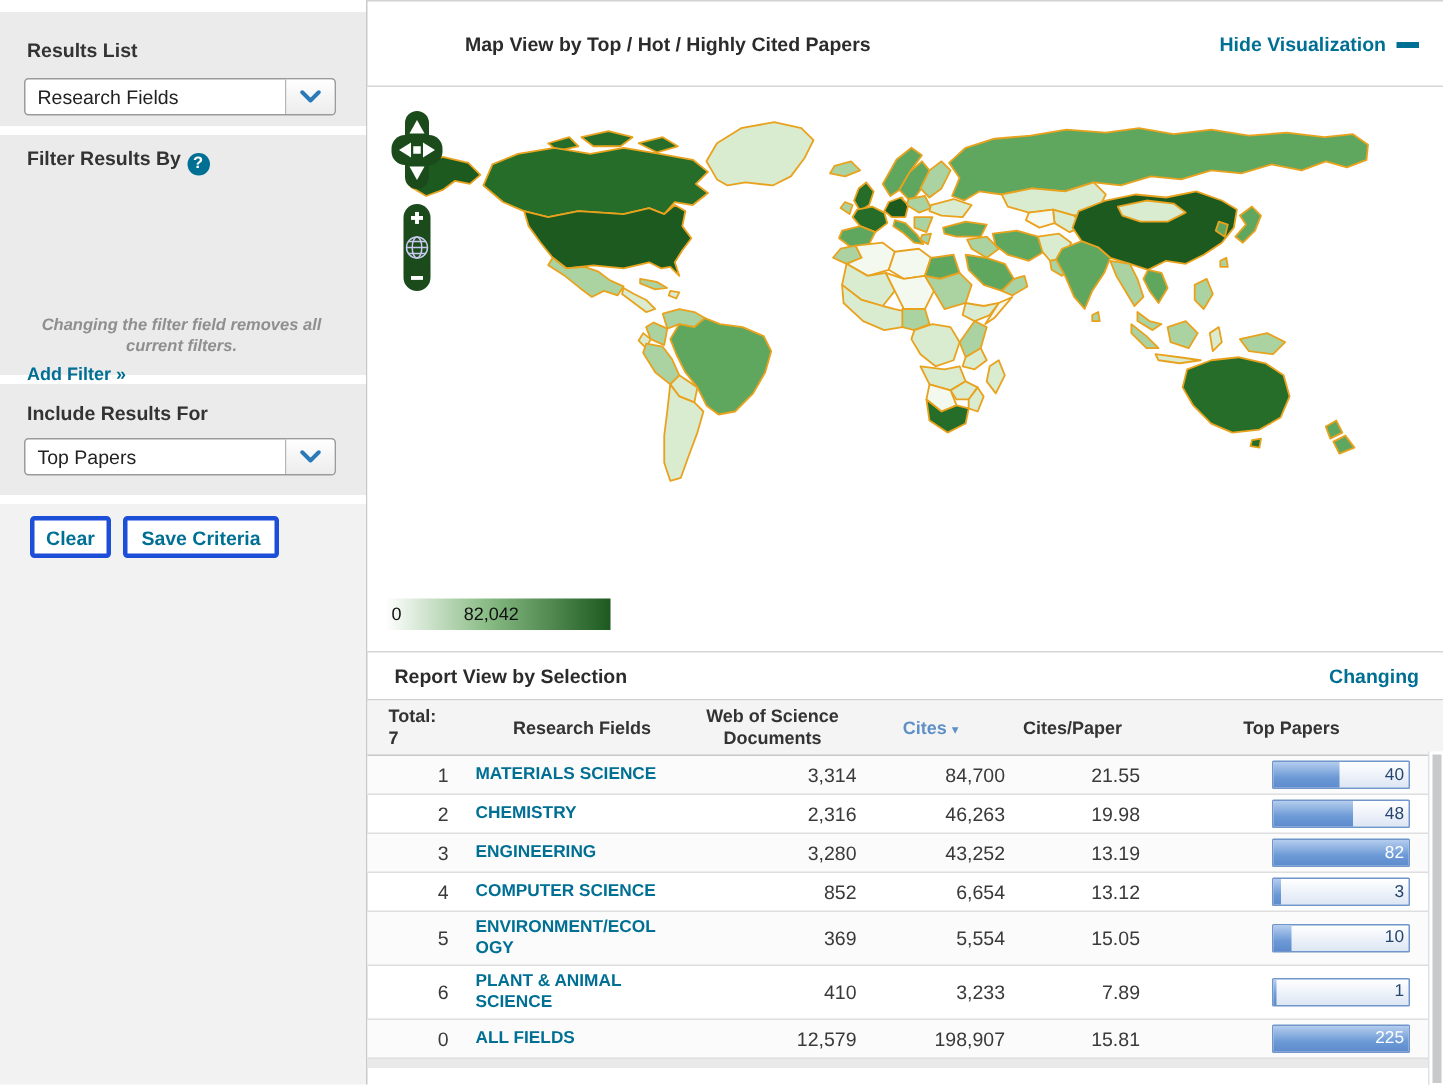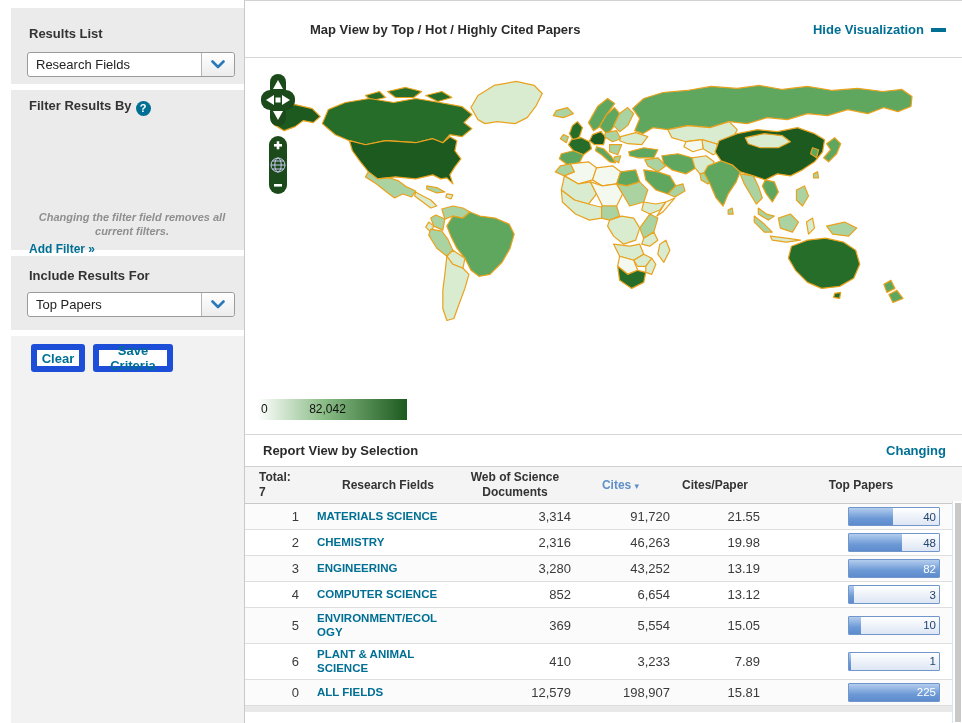--- a/index.html
+++ b/index.html
@@ -1,20 +1,20 @@
 <!DOCTYPE html>
 <html style="--accent: #006f94; --cites-blue: #6090c8; --sidebar-bg: #ebebeb; --sidebar-bg-light: #f2f2f2; --filterbox-border: #5b9bd5; --thead-bg: #f4f4f4; --bar-border: #7096cc; --bar-track-a: #ffffff; --bar-track-b: #dde6f4; --bar-fill-a: #b4cdee; --bar-fill-b: #6d9ad6; --bar-fill-c: #5d8bcd; --bar-label: #25456e; --map-border: #e9a21e; --ctrl-green: #1b4a1b; --g0: #f4f9f0; --g1: #d9ecd0; --g2: #abd3a2; --g3: #5fa75f; --g4: #256d29; --g5: #1c5a20;"><head>
 <meta charset="utf-8">
 <style>
   * { box-sizing: border-box; margin: 0; padding: 0; }
   html,body { width:962px; height:723px; overflow:hidden; background:#fff;
     font-family:"Liberation Sans","DejaVu Sans",sans-serif; color:#333; }
 
   
-  .sidebar { position:absolute; left:0; top:0; width:244px; height:723px; background:#fff;margin-left:11px; }
+  .sidebar { position:absolute; left:0; top:0; width:244px; height:723px; background:#fff; }
   .side-sec { position:absolute; left:0; width:244px; background:var(--sidebar-bg); }
   .sec-results { top:8px;  height:76px; }
   .sec-filter  { top:90px; height:160px; }
   .sec-include { top:256px; height:74px; }
   .sec-actions { top:336px; height:387px; background:var(--sidebar-bg-light); }
   .side-label { position:absolute; left:18px; font-size:13px; font-weight:bold; color:#333; }
   .select { position:absolute; left:16px; width:208px; height:25px; background:#fff;
     border:1px solid #9b9b9b; border-radius:3px; display:flex; align-items:center; cursor:pointer; }
   .select-val { flex:1; padding-left:8px; font-size:13px; color:#222; white-space:nowrap; overflow:hidden; }
   .select-btn { width:33px; height:100%; display:flex; align-items:center; justify-content:center;
@@ -27,25 +27,25 @@
     font-size:11px; font-style:italic; color:#8f8f8f; font-weight:bold; line-height:1.3;text-align:center; }
   .add-filter { position:absolute; left:18px; top:152px; font-size:12px; font-weight:bold;
     color:var(--accent); cursor:pointer; text-decoration:none; }
   .filter-box { position:absolute; left:22px; top:169px; width:200px; height:71px;
     background:#fff; border:1px solid var(--filterbox-border); border-radius:2px; }
   .filter-tag { margin:4px; padding:2px 6px; background:linear-gradient(#fafafa,#dcdcdc);
     border:1px solid #a8a8a8; border-radius:3px; font-size:11px; font-weight:bold;
     text-align:center; color:#3c3c3c; line-height:1.35; cursor:pointer; }
   .tag-close { color:#777; margin-right:3px; font-size:11px; }
   .text-cursor { position:absolute; left:8px; top:46px; width:1px; height:16px; background:#222; }
-  .btn { position:absolute; top:344px; height:28px; background:#fff; border:6px solid #1d4ed8;
+  .btn { position:absolute; top:344px; height:28px; background:#fff; border:3px solid #1d4ed8;
     border-radius:3px; font-size:13px; font-weight:bold; color:var(--accent);
     display:flex; align-items:center; justify-content:center; cursor:pointer; }
   .btn-clear { left:20px; width:54px; }
-  .btn-save { left:82px; width:80px; }
+  .btn-save { left:82px; width:104px; }
 
   
   .main { position:absolute; left:244px; top:0; width:718px; height:723px;
     border-left:1px solid #c9c9c9; border-top:1px solid #d2d2d2; background:#fff; }
   .viz-header { height:57px; border-bottom:1px solid #d6d6d6; display:flex;
     align-items:center; padding:0 16px 0 18px; }
   .viz-title { flex:1; font-size:13px; font-weight:bold; color:#2b2b2b;padding-left:47px; }
   .hide-link { display:flex; align-items:center; gap:7px; color:var(--accent);
     font-size:13px; font-weight:bold; cursor:pointer; }
   .collapse-icon { width:15px; height:4px; background:var(--accent); margin-top:2px; }
@@ -311,21 +311,21 @@
     <div class="c-top">Top Papers</div>
   </div>
 
   <div class="tbody">
   <div class="trow odd">
     <div class="c-rank">1</div>
     <div class="c-field">
           <a class="field-link">MATERIALS SCIENCE</a>
         </div>
     <div class="c-docs">3,314</div>
-    <div class="c-cites">91,720</div>
+    <div class="c-cites">84,700</div>
     <div class="c-cp">21.55</div>
     <div class="c-top">
       <div class="bar">
         <div class="bar-fill" style="width: 49%;"></div>
         <span class="bar-val">40</span>
       </div>
     </div>
   </div>
 
   <div class="trow">

